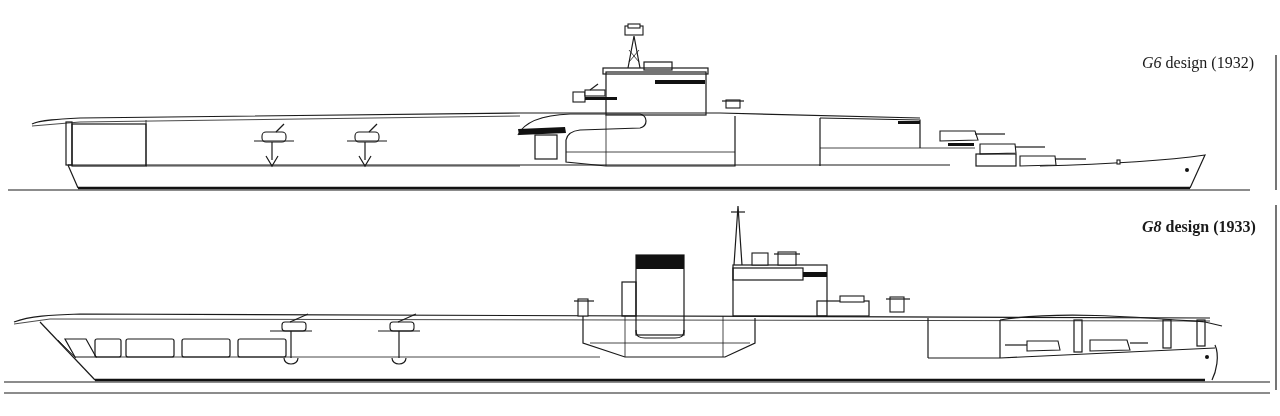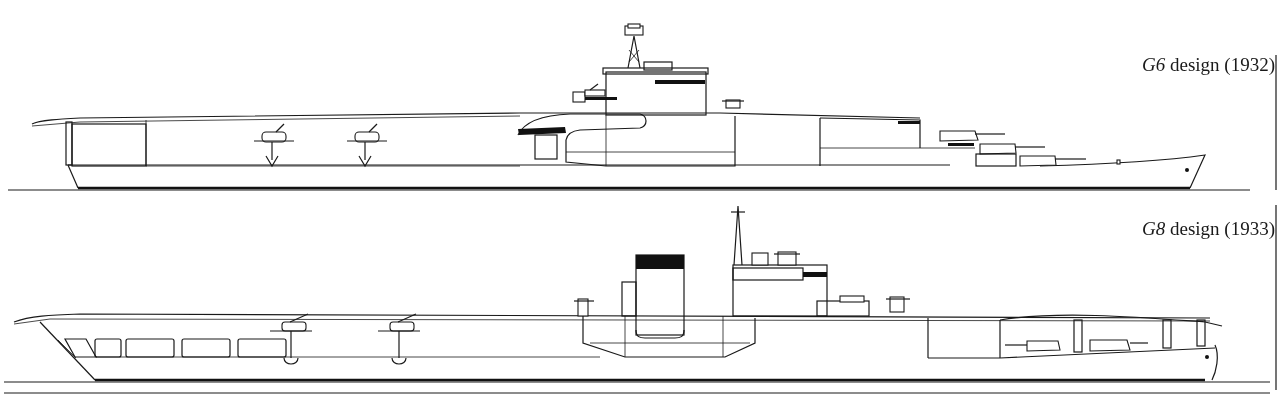--- a/index.html
+++ b/index.html
@@ -1,24 +1,24 @@
 <!DOCTYPE html>
 <html><head>
 <meta charset="utf-8">
 <style>
   html, body { margin:0; padding:0; background:#ffffff; }
   body { width:1280px; height:416px; overflow:hidden; position:relative; }
   #canvas { position:absolute; left:0; top:0; width:1280px; height:416px; }
   .caption {
     position:absolute; font-family:"Liberation Serif", "DejaVu Serif", serif;
-    font-size:19px; color:#1a1a1a; white-space:nowrap;
+    font-size:16px; color:#1a1a1a; white-space:nowrap;
   }
   .caption i { font-style:italic; }
   #cap1 { left:1142px; top:54px; }
-  #cap2 { left:1142px; top:218px; }
+  #cap2 { left:1142px; top:218px;font-weight:bold; }
   svg { position:absolute; left:0; top:0; }
   .ln { stroke:#1a1a1a; stroke-width:1.2; fill:none; }
   .lnt { stroke:#1a1a1a; stroke-width:0.8; fill:none; }
   .thk { stroke:#111; stroke-width:2.4; fill:none; }
   .blk { fill:#111; }
   .wht { fill:#fff; stroke:#1a1a1a; stroke-width:1.1; }
 </style>
 </head>
 <body>
 

